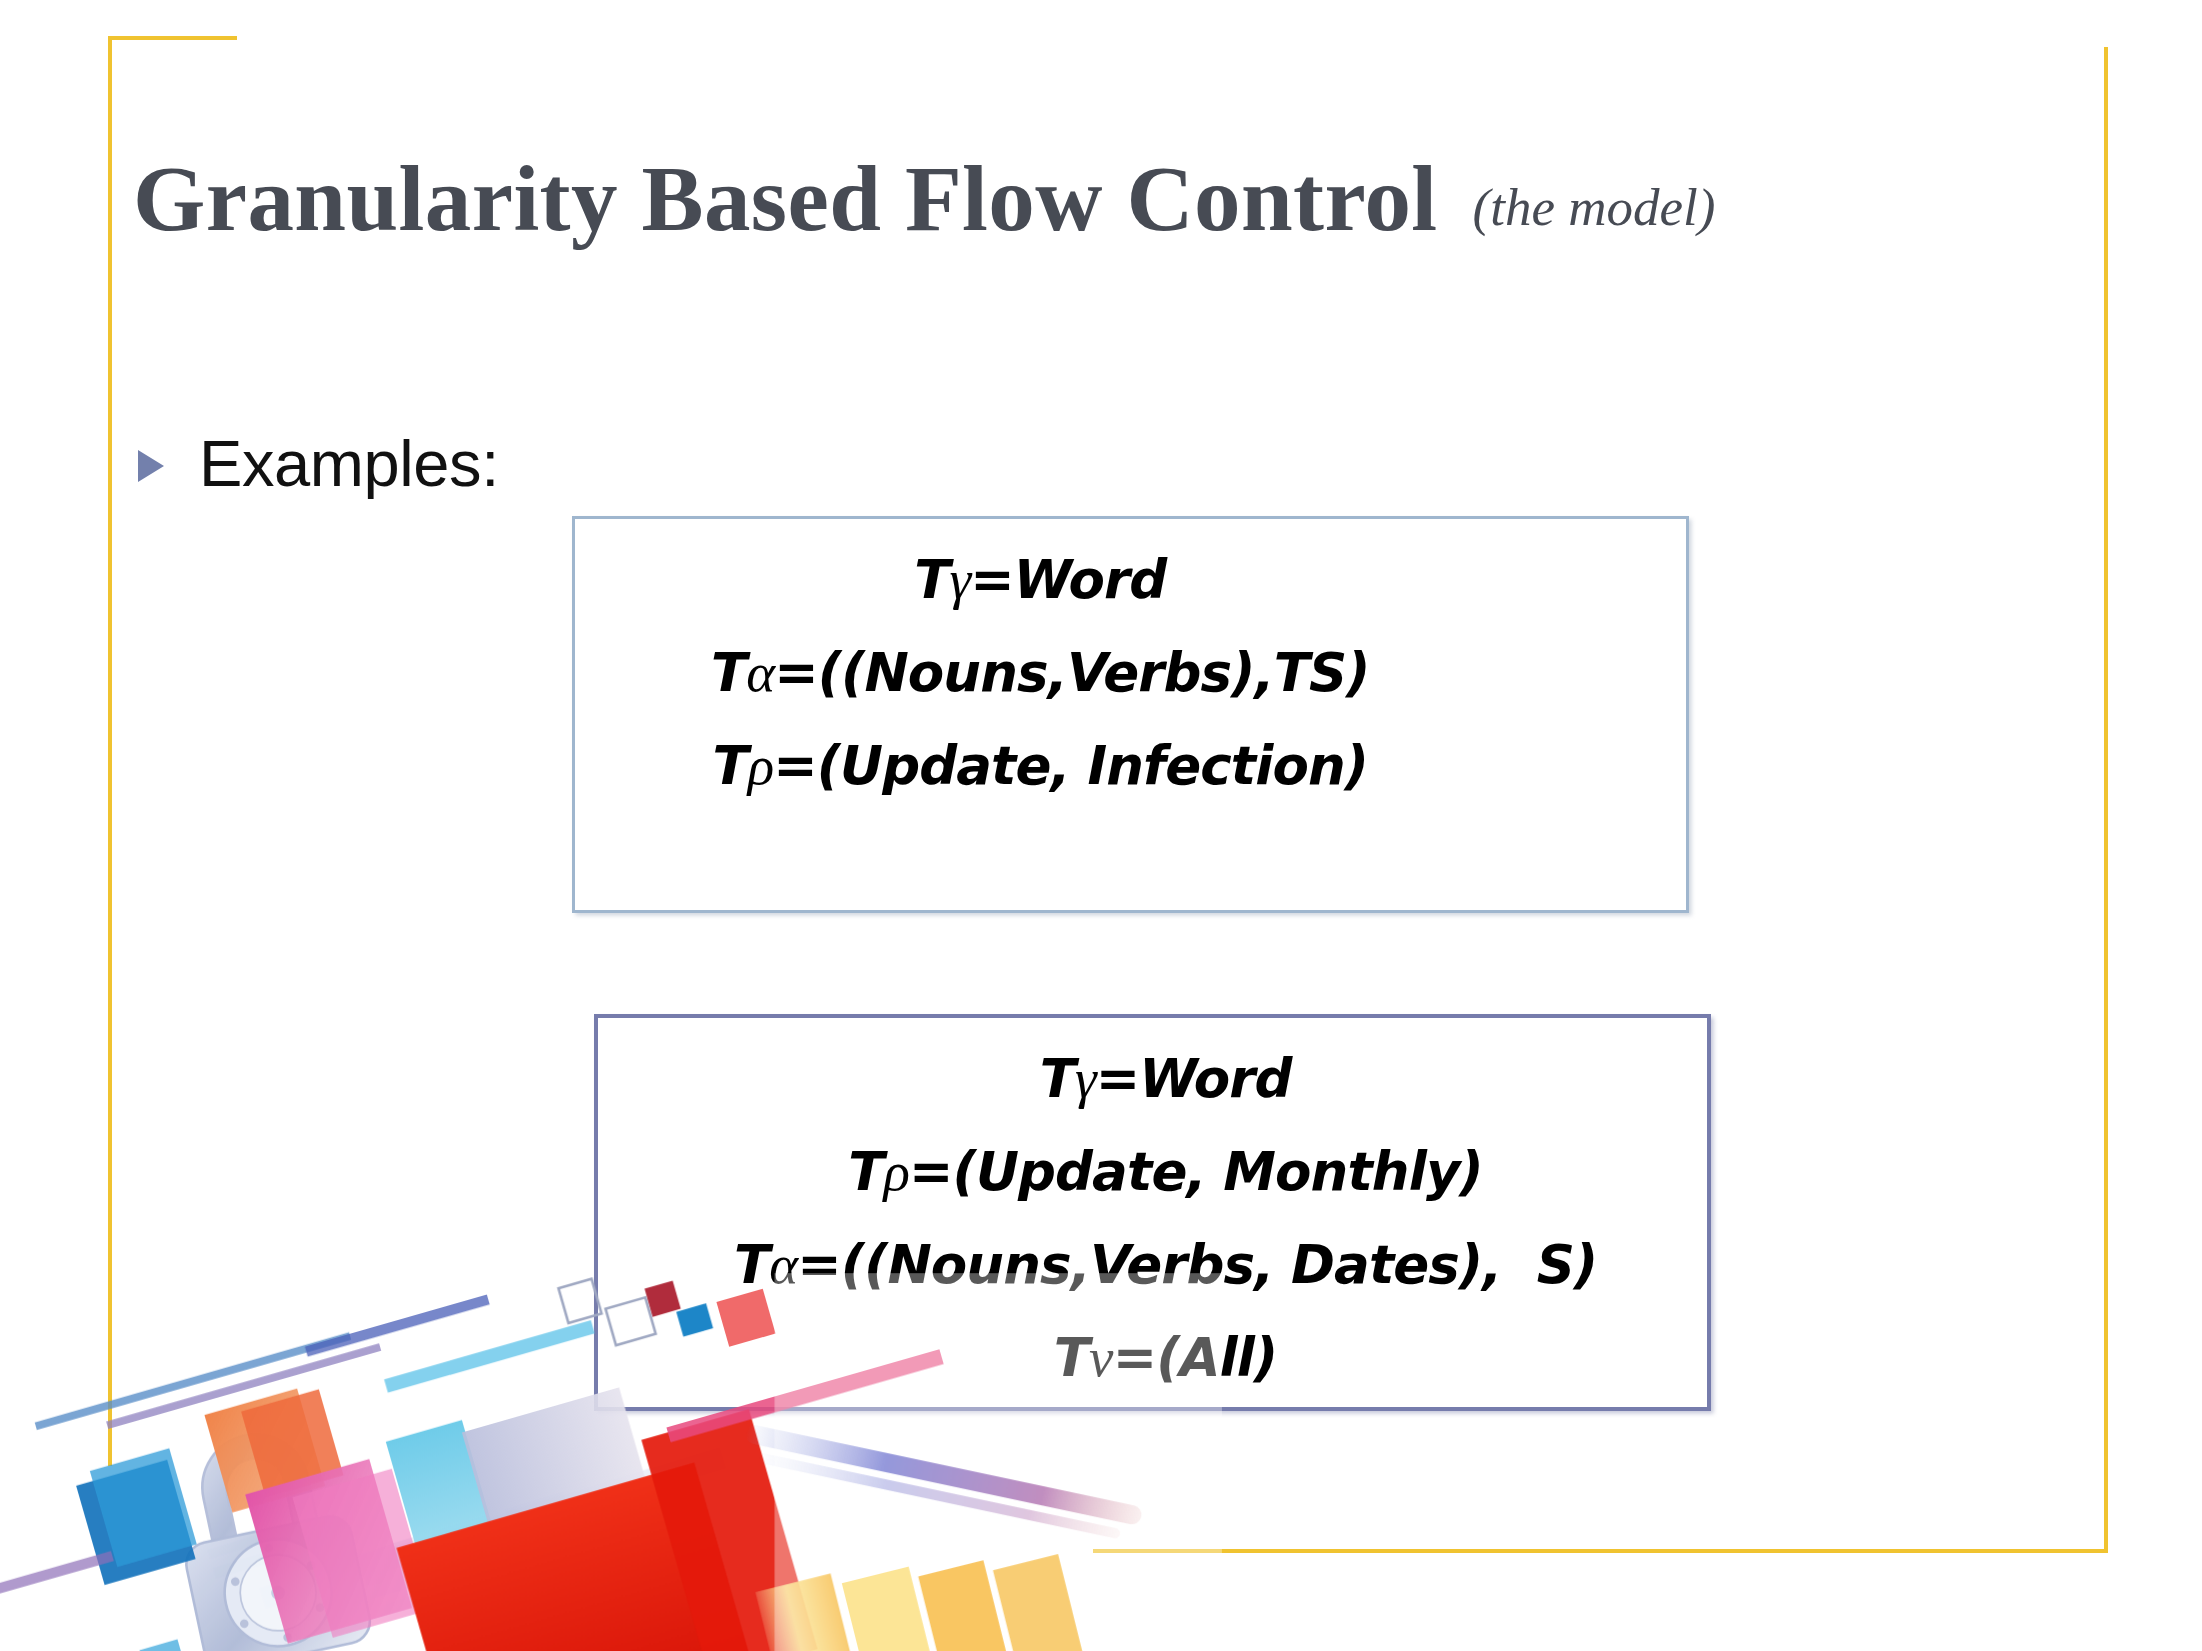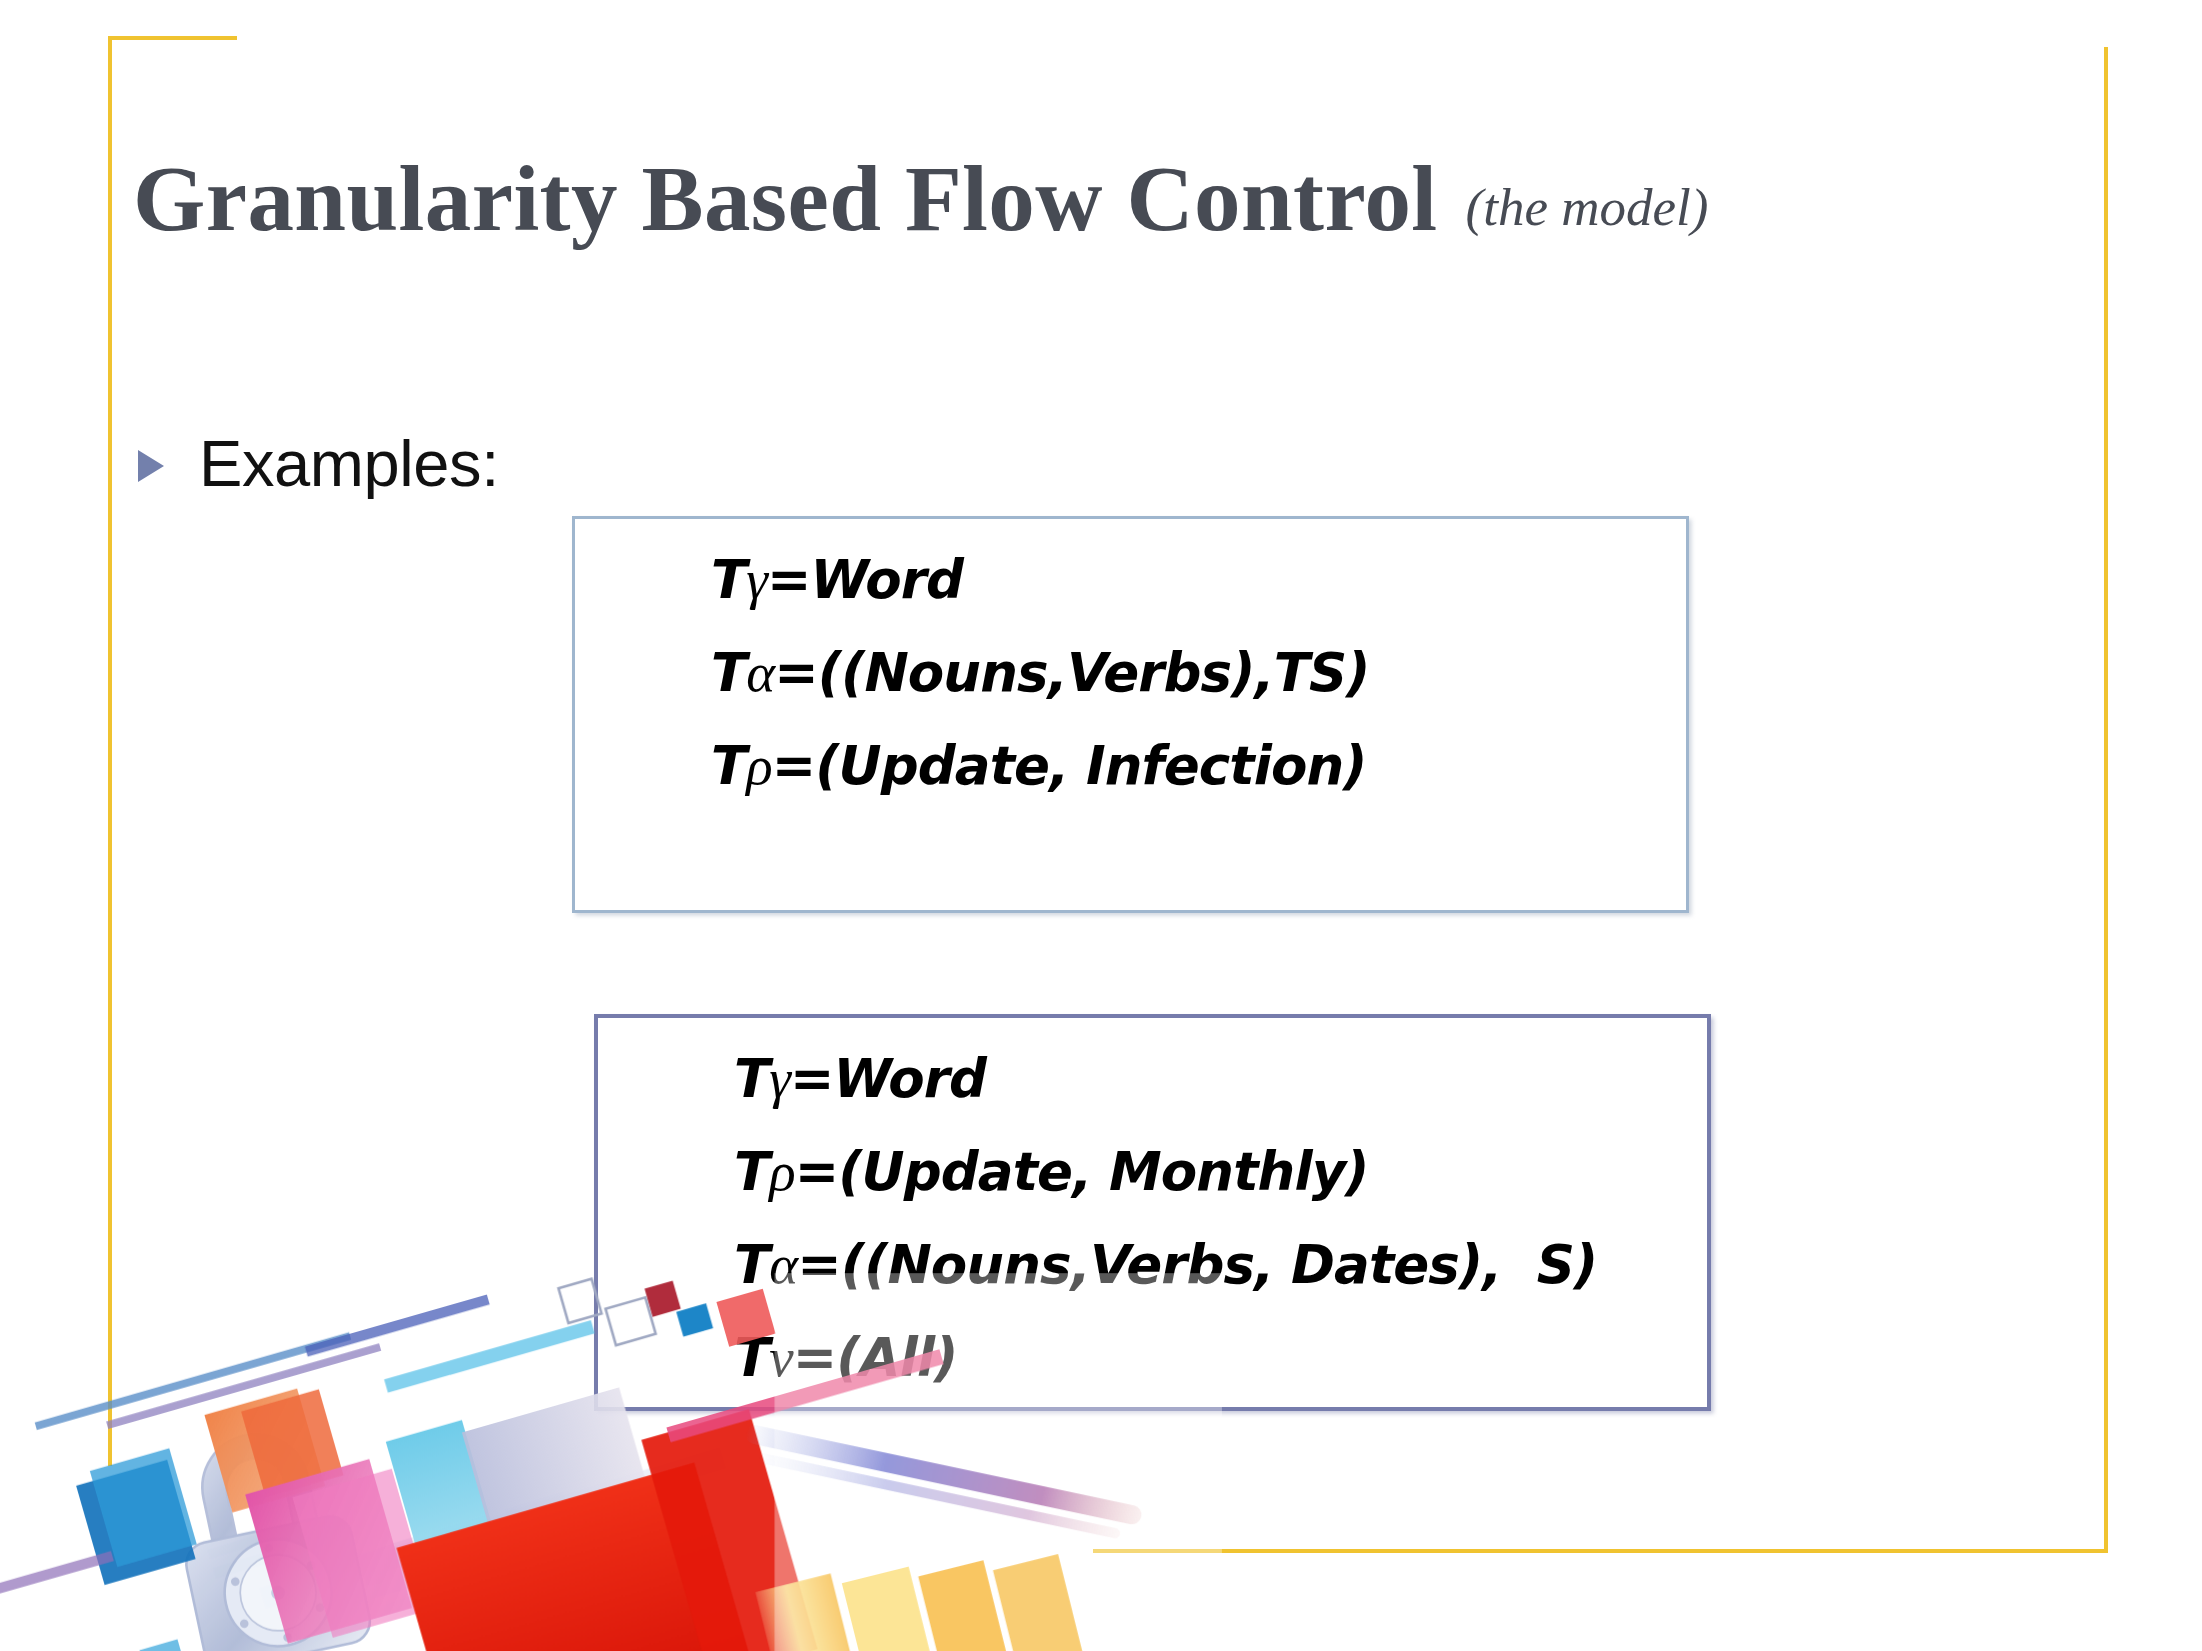--- a/index.html
+++ b/index.html
@@ -41,21 +41,21 @@
     font-weight: 700;
     color: #474B54;
     letter-spacing: 0.4px;
   }
   #title-sub {
     font-family: "Liberation Serif", "DejaVu Serif", serif;
     font-size: 53px;
     font-style: italic;
     font-weight: 400;
     color: #474B54;
-    margin-left: 28px;
+    margin-left: 35px;
     vertical-align: 5.2px;
   }
 
   
   #bullet-row {
     position: absolute;
     left: 138px;
     top: 426px;
     display: flex;
     align-items: center;
@@ -108,20 +108,21 @@
 
   .formula-line {
     font-family: "DejaVu Sans", "Liberation Sans", sans-serif;
     font-style: italic;
     font-size: 53px;
     font-weight: 600;
     color: #000000;
     line-height: 93px;
     white-space: pre;
     letter-spacing: -0.9px;
+    text-align: center;
   }
   .formula-line .gk {
     font-family: "Liberation Serif", "DejaVu Serif", serif;
     font-style: italic;
     font-weight: 400;
     font-size: 55px;
   }
 
   
   #decor-art {

